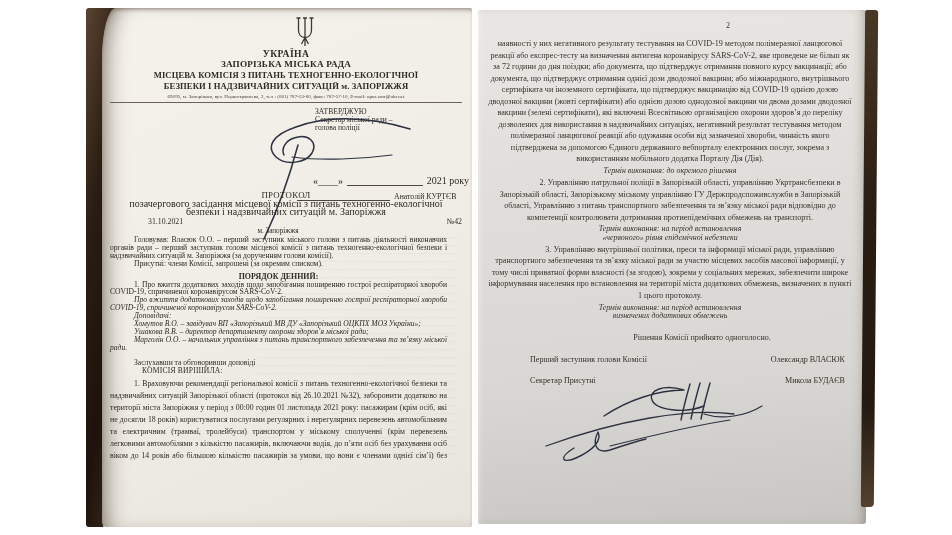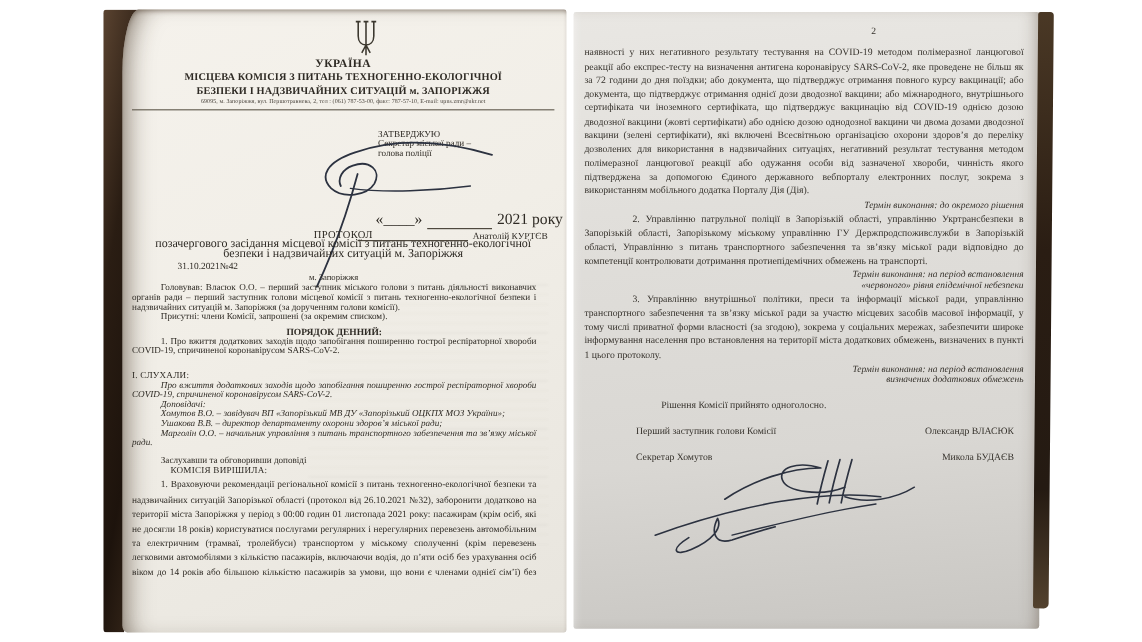--- a/index.html
+++ b/index.html
@@ -41,45 +41,45 @@
   .h-country{font-weight:bold;font-size:9.6px;letter-spacing:.4px;}
   .h-council{font-weight:bold;font-size:9.2px;letter-spacing:.2px;}
   .h-comm{font-weight:bold;font-size:8.6px;letter-spacing:.1px;}
   .h-contacts{font-size:5px;line-height:8px;color:#47413a;letter-spacing:.05px;
     border-bottom:1px solid #6a6458;padding-bottom:1px;margin-top:1px;}
 
   .approval{position:absolute;left:213px;top:100px;width:152px;font-size:7.6px;line-height:8.2px;}
   .sig-line{position:absolute;left:196px;top:141px;width:166px;display:flex;align-items:flex-end;
     font-size:7.8px;margin-top:43px;}
   .sig-line .rule{flex:0 0 92px;border-bottom:.8px solid #4e483e;height:7px;margin-right:4px;}
-  .date-line{position:absolute;left:211px;top:167px;width:156px;font-size:13px;display:flex;align-items:flex-end;}
+  .date-line{position:absolute;left:211px;top:167px;width:156px;font-size:10px;display:flex;align-items:flex-end;}
   .date-line .rule{flex:1;border-bottom:.8px solid #4e483e;height:7px;margin:0 4px;}
 
   .title-block{position:absolute;left:6px;top:183px;width:356px;text-align:center;line-height:8.6px;}
   .t-head{font-weight:normal;font-size:8.8px;letter-spacing:.3px;}
   .t-sub{font-size:10px;}
-  .meta-row{position:absolute;left:8px;top:209px;width:352px;display:flex;
+  .meta-row{position:absolute;left:8px;top:209px;width:352px;display:flex;justify-content:space-between;
     font-size:7.8px;padding-left:38px;}
   .place{position:absolute;left:8px;top:219px;width:336px;text-align:center;font-size:7.2px;}
 
   .body1{position:absolute;left:8px;top:228px;width:337px;font-size:7.6px;line-height:7.9px;}
   .body1 p{margin:0;}
   .ind{text-indent:24px;}
   .just{text-align:justify;}
   .it{font-style:italic;}
   .agenda-h{text-align:center;font-weight:bold;font-size:7.9px;margin-top:5px !important;}
   .heard-h{margin-top:13px !important;letter-spacing:.2px;}
   .after-h{margin-top:7px !important;}
   .decided-h{letter-spacing:.2px;padding-left:32px;}
   .wide{margin-top:3px !important;line-height:12.1px;font-size:7.8px;text-align-last:justify;}
 
   
   .pnum{position:absolute;left:0;top:11px;width:100%;text-align:center;text-indent:112px;font-size:8px;}
   .body2{position:absolute;left:9px;top:28px;width:366px;font-size:8.1px;line-height:11.55px;}
-  .body2 p{margin:0;}
+  .body2 p{margin:0;text-align:center;}
   .ind2{text-indent:40px;margin-top:2px !important;}
   .term{font-style:italic;text-align:right;line-height:8.2px;font-size:7.9px;}
   .term.gap{margin-top:2px !important;}
   .resolution{margin-top:13px !important;padding-left:64px;line-height:9px;}
   .sig-row{display:flex;justify-content:space-between;align-items:flex-end;
     padding-left:43px;padding-right:8px;margin-top:13px;line-height:9px;}
   .sig-row.r2{margin-top:12px;}
 
   
   .scrawl{position:absolute;pointer-events:none;}
@@ -104,20 +104,21 @@
         <path d="M11 2 V 23"></path>
         <path d="M4.5 2 V 14 C4.5 19 7.5 21.5 11 21.5"></path>
         <path d="M17.5 2 V 14 C17.5 19 14.5 21.5 11 21.5"></path>
         <path d="M2.5 2 H 6.5 M9 2 H 13 M15.5 2 H 19.5"></path>
         <path d="M11 21.5 L 7.5 28 M11 21.5 L 14.5 28 M11 23 V 30"></path>
       </svg>
     </div>
 
     <header class="p1-header">
       <div class="h-country">УКРАЇНА</div>
+      <div class="h-council">ЗАПОРІЗЬКА МІСЬКА РАДА</div>
       <div class="h-comm">МІСЦЕВА КОМІСІЯ З ПИТАНЬ ТЕХНОГЕННО-ЕКОЛОГІЧНОЇ</div>
       <div class="h-comm">БЕЗПЕКИ І НАДЗВИЧАЙНИХ СИТУАЦІЙ м. ЗАПОРІЖЖЯ</div>
       <div class="h-contacts">69095, м. Запоріжжя, вул. Першотравнева, 2, тел : (061) 787-53-00, факс: 787-57-10, E-mail: upns.zmr@ukr.net</div>
     </header>
 
     <div class="approval">
       <div>ЗАТВЕРДЖУЮ</div>
       <div>Секретар міської ради –</div>
       <div>голова поліції</div>
     </div>
@@ -149,21 +150,20 @@
       <span>31.10.2021</span>
       <span>№42</span>
     </div>
     <div class="place">м. Запоріжжя</div>
 
     <div class="body1">
       <p class="ind just">Головував: Власюк О.О. – перший заступник міського голови з питань діяльності виконавчих органів ради – перший заступник голови місцевої комісії з питань техногенно-екологічної безпеки і надзвичайних ситуацій м. Запоріжжя (за дорученням голови комісії).</p>
       <p class="ind">Присутні: члени Комісії, запрошені (за окремим списком).</p>
       <p class="agenda-h">ПОРЯДОК ДЕННИЙ:</p>
       <p class="ind just">1. Про вжиття додаткових заходів щодо запобігання поширенню гострої респіраторної хвороби COVID-19, спричиненої коронавірусом SARS-CoV-2.</p>
-      <p class="heard-h">І. СЛУХАЛИ:</p>
       <p class="ind just it">Про вжиття додаткових заходів щодо запобігання поширенню гострої респіраторної хвороби COVID-19, спричиненої коронавірусом SARS-CoV-2.</p>
       <p class="ind it">Доповідачі:</p>
       <p class="ind just it">Хомутов В.О. – завідувач ВП «Запорізький МВ ДУ «Запорізький ОЦКПХ МОЗ України»;</p>
       <p class="ind just it">Ушакова В.В. – директор департаменту охорони здоров’я міської ради;</p>
       <p class="ind just it">Марголін О.О. – начальник управління з питань транспортного забезпечення та зв’язку міської ради.</p>
       <p class="ind after-h">Заслухавши та обговоривши доповіді</p>
       <p class="decided-h">КОМІСІЯ ВИРІШИЛА:</p>
       <p class="ind just wide">1. Враховуючи рекомендації регіональної комісії з питань техногенно-екологічної безпеки та надзвичайних ситуацій Запорізької області (протокол від 26.10.2021 №32), заборонити додатково на території міста Запоріжжя у період з 00:00 годин 01 листопада 2021 року: пасажирам (крім осіб, які не досягли 18 років) користуватися послугами регулярних і нерегулярних перевезень автомобільним та електричним (трамваї, тролейбуси) транспортом у міському сполученні (крім перевезень легковими автомобілями з кількістю пасажирів, включаючи водія, до п’яти осіб без урахування осіб віком до 14 років або більшою кількістю пасажирів за умови, що вони є членами однієї сім’ї) без</p>
     </div>
   </section>
@@ -180,21 +180,21 @@
       <p class="ind2 just">3. Управлінню внутрішньої політики, преси та інформації міської ради, управлінню транспортного забезпечення та зв’язку міської ради за участю місцевих засобів масової інформації, у тому числі приватної форми власності (за згодою), зокрема у соціальних мережах, забезпечити широке інформування населення про встановлення на території міста додаткових обмежень, визначених в пункті 1 цього протоколу.</p>
       <p class="term gap">Термін виконання: на період встановлення</p>
       <p class="term">визначених додаткових обмежень</p>
       <p class="resolution">Рішення Комісії прийнято одноголосно.</p>
 
       <div class="sig-row">
         <span>Перший заступник голови Комісії</span>
         <span class="sig-name">Олександр ВЛАСЮК</span>
       </div>
       <div class="sig-row r2">
-        <span>Секретар Хомутов</span>
+        <span>Секретар Присутні</span>
         <span class="sig-name">Микола БУДАЄВ</span>
       </div>
     </div>
 
     <svg class="scrawl scrawl-vlasiuk" viewBox="0 0 170 50">
       <path stroke-width="1.4" d="M6 38 C 30 22 60 12 86 12 C 66 6 50 12 54 22 C 58 32 86 36 106 28"></path>
       <path stroke-width="1.4" d="M92 6 C 88 20 85 32 83 42 M102 5 C 98 19 95 31 93 41 M112 5 C 108 19 105 31 103 41"></path>
       <path stroke-width="1.2" d="M106 36 C 124 42 148 38 164 28"></path>
     </svg>
 

